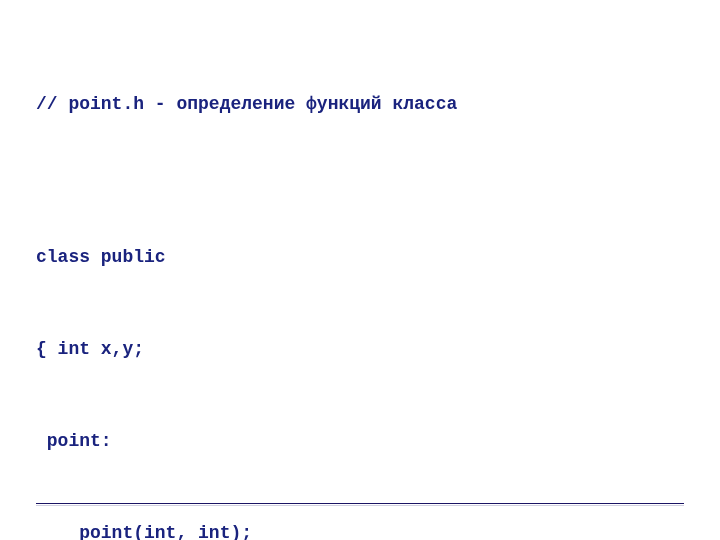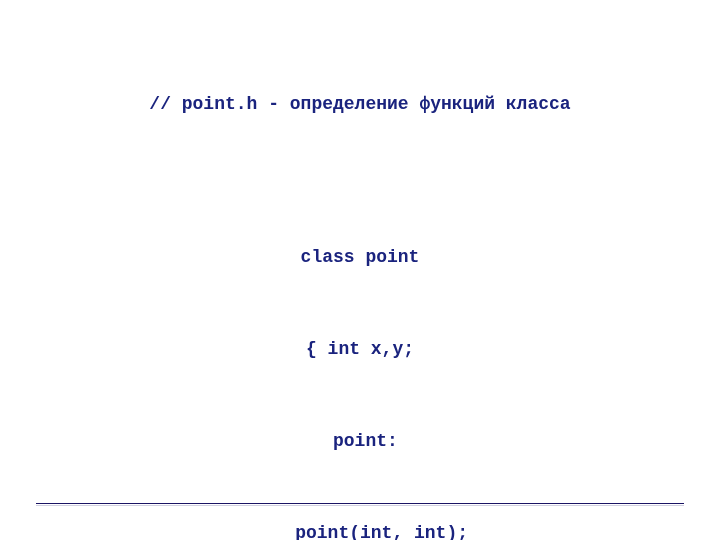--- a/index.html
+++ b/index.html
@@ -9,21 +9,20 @@
     height: 540px;
     background: #ffffff;
     font-family: "Courier New", Courier, monospace;
   }
   .slide {
     box-sizing: border-box;
     width: 720px;
     height: 540px;
     padding: 28px 36px 24px 36px;
     position: relative;
-    text-align: center;
   }
   .code {
     font-size: 18px;
     line-height: 1.7;
     color: #1a237e;
     font-weight: bold;
     white-space: pre;
   }
   .rule {
     position: absolute;
@@ -35,21 +34,21 @@
     box-shadow: 0 2px 0 rgba(27,20,100,0.2);
   }
 </style>
 </head>
 <body>
 
 <div class="slide">
   <div class="code">
     <div>// point.h - определение функций класса</div>
     <div></div>
-    <div>class point</div>
+    <div>class public</div>
     <div>{ int x,y;</div>
     <div> point:</div>
     <div>    point(int, int);</div>
     
     
     
     
     
     
   </div>

